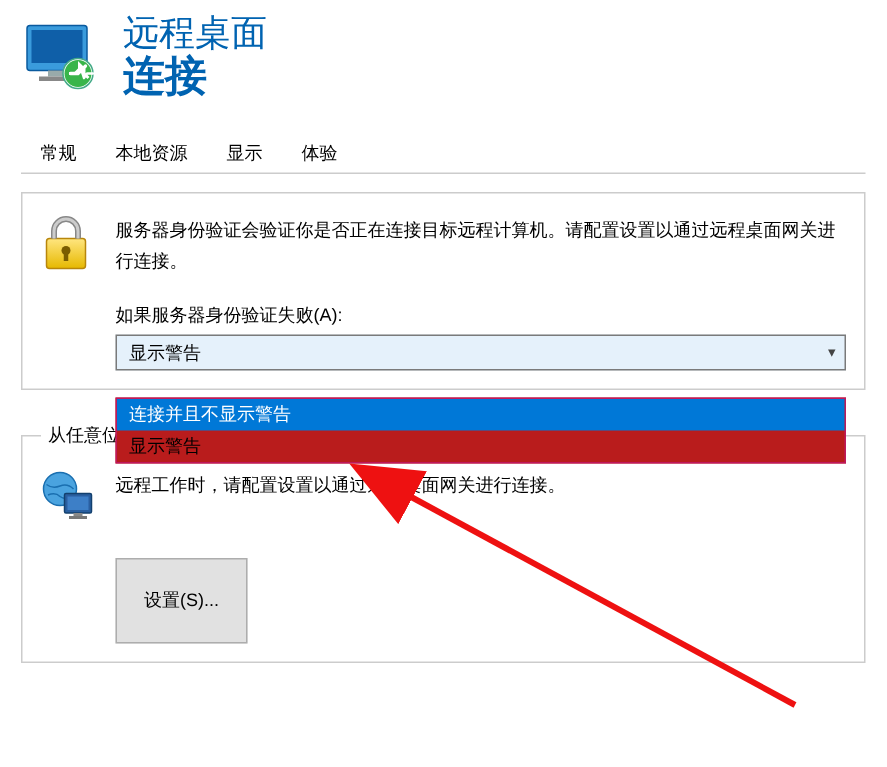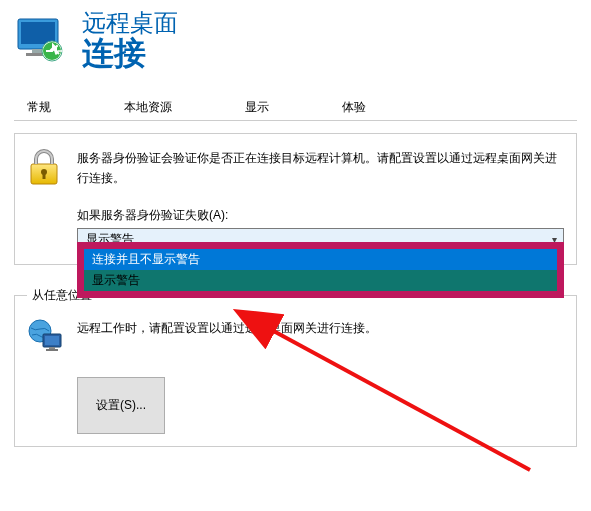--- a/index.html
+++ b/index.html
@@ -23,30 +23,29 @@
   .header-icon {
     width: 56px; height: 48px; position: relative;
   }
   .header-title {
     color: #0063B1;
     font-size: 24px;
     line-height: 1.1;
   }
   .header-sub {
     color: #0063B1;
-    font-size: 32px;
+    font-size: 28px;
     font-weight: bold;
     line-height: 1.1;
   }
   .tabs {
     margin: 0 14px;
     border-bottom: 1px solid #ccc;
     display: flex;
     position: relative;
-    gap: 47px;
   }
   .tab {
     padding: 5px 12px 4px 12px;
     border: 1px solid transparent;
     position: relative;
     top: 1px;
     cursor: pointer;
     font-size: 12px;
   }
   .tab.active {
@@ -101,23 +100,23 @@
     cursor: pointer;
   }
   .select-box .chev {
     font-size: 10px;
     color: #444;
   }
   .dropdown {
     position: absolute;
     left: 62px;
     right: 12px;
-    top: 108px;
-    border: 7px solid #be185d;
-    background: #0f766e;
+    top: 136px;
+    border: 1px solid #be185d;
+    background: #b91c1c;
     z-index: 10;
     font-size: 12px;
   }
   .dropdown .opt {
     padding: 2px 8px;
     cursor: pointer;
   }
   .dropdown .opt.selected {
     background: #0078D7;
     color: #fff;

